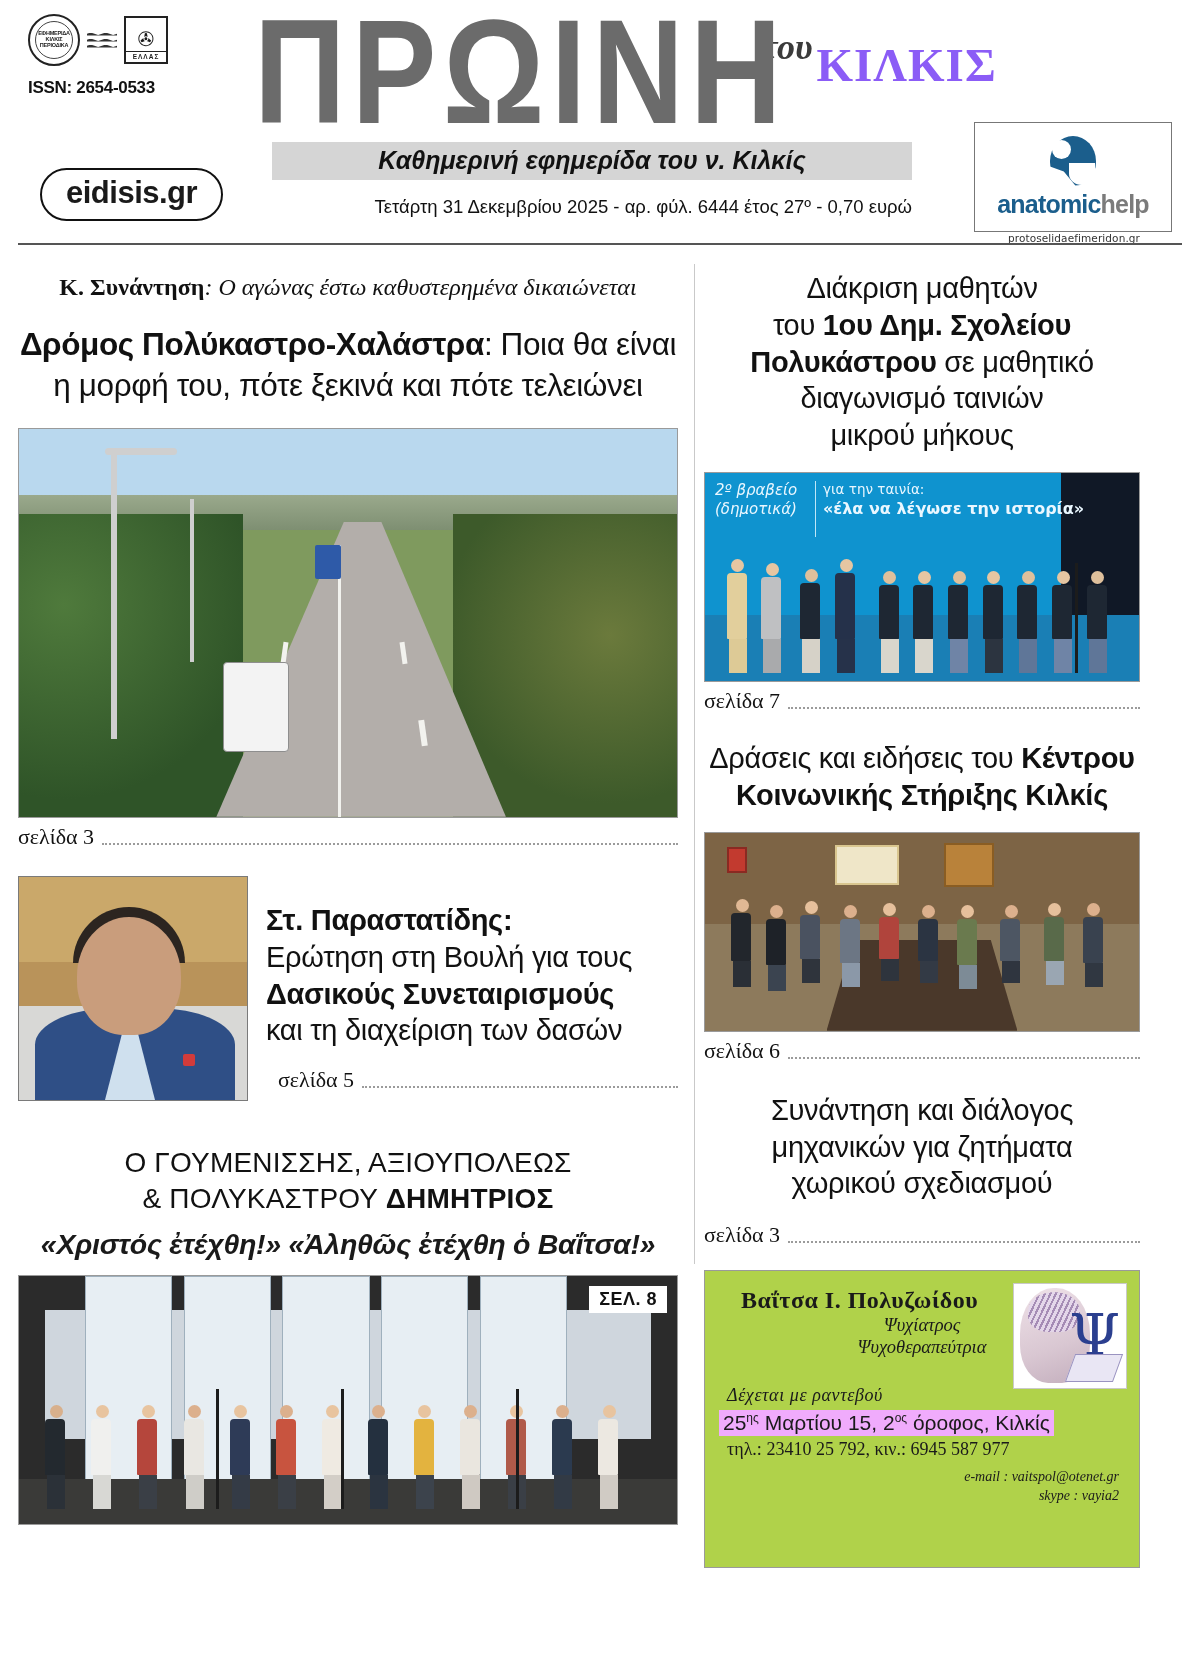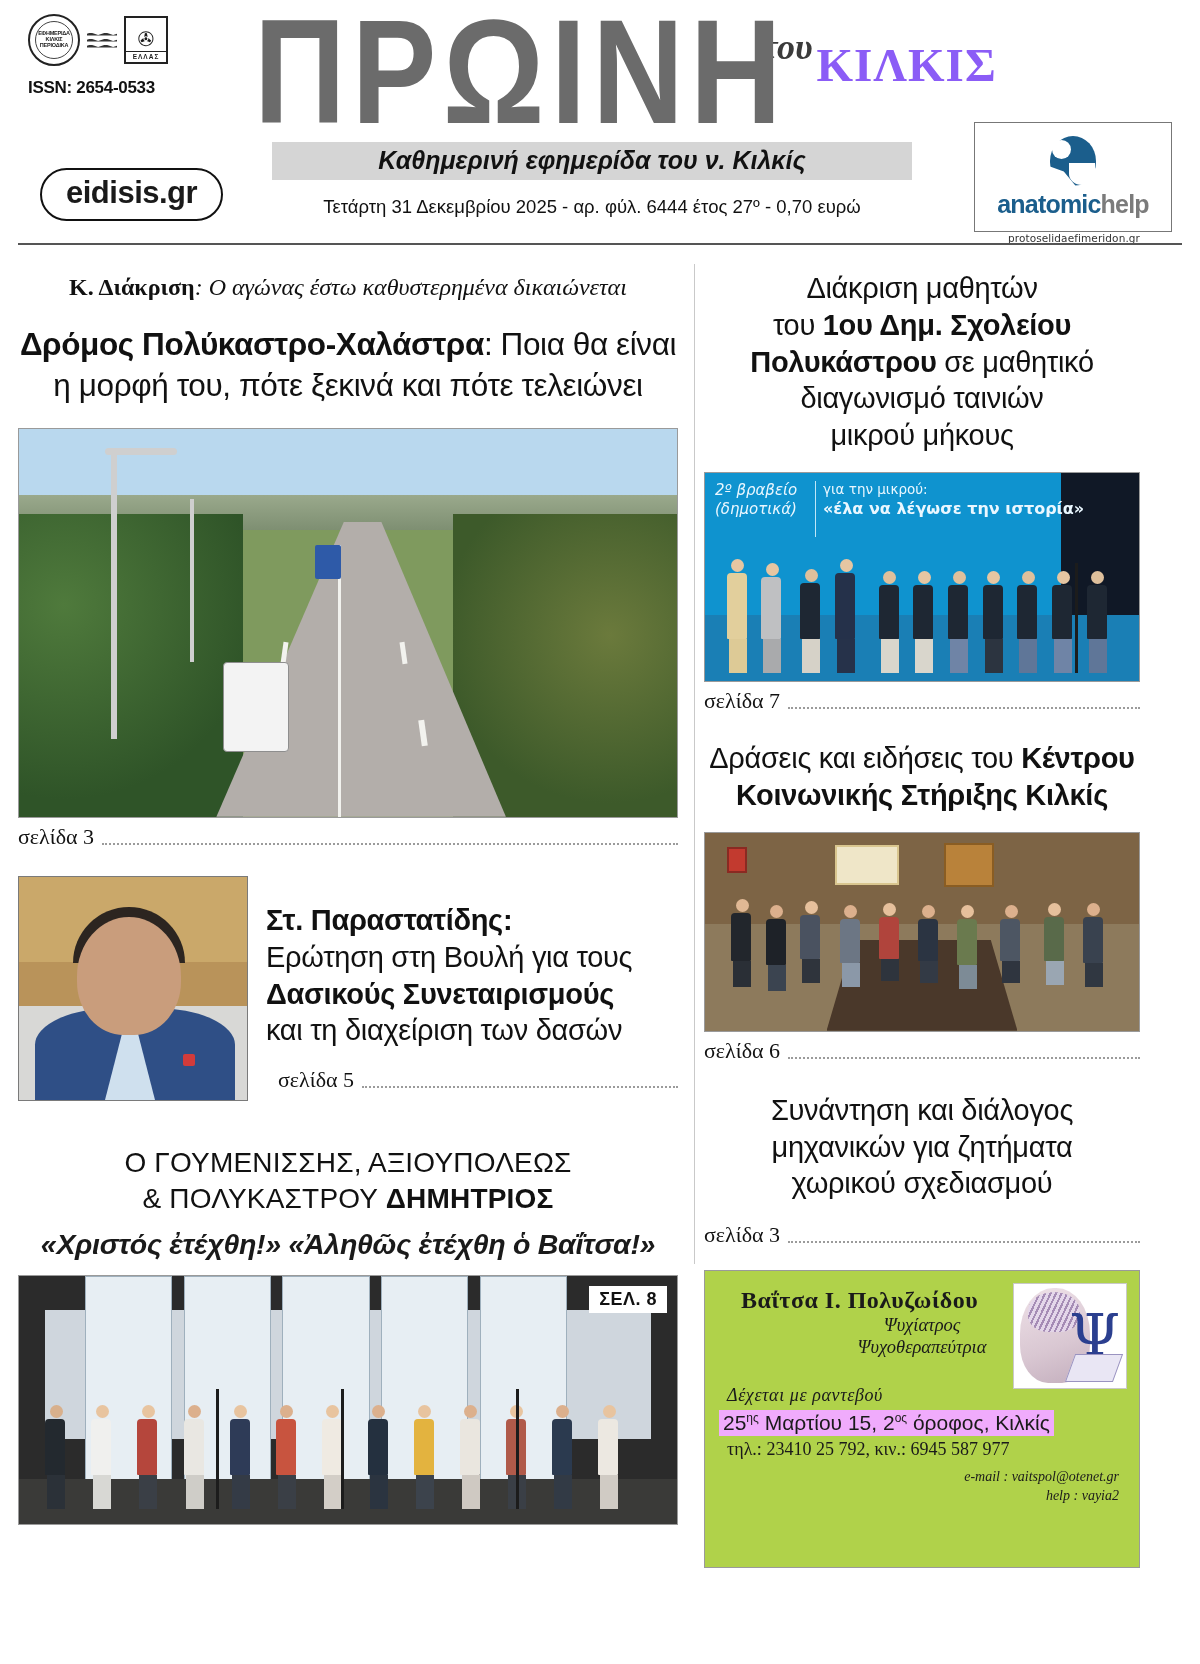--- a/index.html
+++ b/index.html
@@ -42,21 +42,21 @@
      font-size:122px;line-height:104px;color:#6b6b6b;letter-spacing:6px;
      transform:scaleY(1.22) scaleX(1.04);transform-origin:left top;}
   .logo-tou{font-family:"Liberation Serif","DejaVu Serif",serif;font-style:italic;font-weight:bold;
      font-size:36px;color:#3b3b3b;margin-left:-6px;margin-top:18px;}
   .logo-kilkis{font-family:"Liberation Serif","DejaVu Serif",serif;font-weight:bold;
      font-size:47px;color:#8b5cf6;margin-top:30px;margin-left:4px;letter-spacing:1px;}
 
   .subbar{position:absolute;left:254px;top:142px;width:640px;height:38px;background:#d5d5d5;}
   .subbar-txt{position:absolute;left:254px;top:146px;width:640px;text-align:center;
      font-style:italic;font-weight:bold;font-size:25px;color:#111;}
-  .dateline{position:absolute;left:254px;top:196px;width:640px;text-align:center;
+  .dateline{position:absolute;left:254px;top:196px;width:640px;text-align:right;
      font-size:18.5px;color:#111;}
 
   .adbox{position:absolute;right:10px;top:122px;width:196px;height:108px;border:1px solid #777;
      background:#fff;display:flex;flex-direction:column;align-items:center;justify-content:center;}
   .ah-mark{width:54px;height:52px;position:relative;margin-bottom:2px;}
   .ah-mark .blob{position:absolute;left:4px;top:0;width:46px;height:50px;border-radius:50% 50% 48% 48%;
      background:#1b5e8c;clip-path:polygon(0 0,100% 0,100% 100%,55% 100%,30% 72%,0 62%);}
   .ah-mark .dot{position:absolute;left:6px;top:4px;width:19px;height:19px;border-radius:50%;background:#fff;}
   .ah-mark .cut{position:absolute;left:23px;top:27px;width:26px;height:22px;background:#fff;border-radius:0 0 0 50%;}
   .ah-text{font-size:25px;font-weight:bold;letter-spacing:-.8px;}
@@ -226,21 +226,21 @@
   </div>
 
   <div class="rule-top"></div>
 
   <div class="cols">
     <div class="vdiv"></div>
 
     <div class="col-l">
 
       <div class="kicker hl" style="margin-top:14px;">
-        <b>Κ. Διάκριση</b><span>: Ο αγώνας έστω καθυστερημένα δικαιώνεται</span>
+        <b>Κ. Συνάντηση</b><span>: Ο αγώνας έστω καθυστερημένα δικαιώνεται</span>
       </div>
 
       <div class="lead hl" style="margin-top:22px;">
         <b>Δρόμος Πολύκαστρο-Χαλάστρα</b><span>: Ποια θα είναι η μορφή του, πότε ξεκινά και πότε τελειώνει</span>
       </div>
 
       <div class="photo ph-road" style="margin-top:22px;">
         <div class="hills"></div>
         <div class="veg-l"></div>
         <div class="veg-r"></div>
@@ -385,21 +385,21 @@
 
       <div class="photo ph-award" style="margin-top:18px;">
         <div class="aw-dark"></div>
         <div class="aw-stage"></div>
         <div class="aw-txt1">
           <span>2º βραβείο</span><br>
           <span>(δημοτικά)</span>
         </div>
         <div class="aw-sep"></div>
         <div class="aw-txt2">
-          <span>για την μικρού:</span><br>
+          <span>για την ταινία:</span><br>
           <span class="big">«έλα να λέγωσε την ιστορία»</span>
         </div>
         <div class="fig" style="left:5%;bottom:4%;">
             <div class="head" style="background:#e6c6a2;"></div>
             <div class="body" style="background:#e2cf9c;height:66px;"></div>
             <div class="legs" style="background:#ddca96;"></div>
           </div>
         <div class="fig" style="left:13%;bottom:4%;">
             <div class="head" style="background:#e6c6a2;"></div>
             <div class="body" style="background:#bfc0c2;height:62px;"></div>
@@ -543,18 +543,18 @@
           <div class="psy-book"></div>
         </div>
         <div class="psy-name">Βαΐτσα Ι. Πολυζωίδου</div>
         <div class="psy-role">Ψυχίατρος</div>
         <div class="psy-role">Ψυχοθεραπεύτρια</div>
         <div class="psy-appt">Δέχεται  με  ραντεβού</div>
         <div class="psy-addr"><span>25</span><sup>ης</sup><span> Μαρτίου 15, 2</span><sup>ος</sup><span> όροφος, Κιλκίς</span></div>
         <div class="psy-tel">τηλ.:  23410 25 792,  κιν.: 6945 587 977</div>
         <div class="psy-contact">
           <div>e-mail : vaitspol@otenet.gr</div>
-          <div>help : vayia2</div>
+          <div>skype : vayia2</div>
         </div>
       </div>
     </div>
   </div>
 </div>
 
 </body></html>

